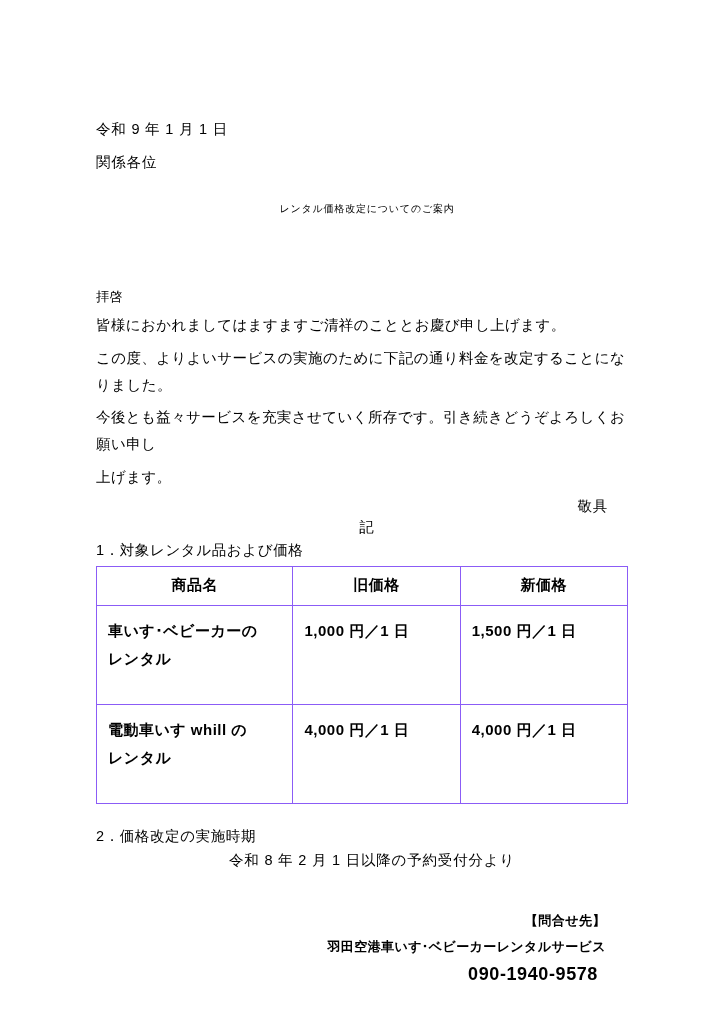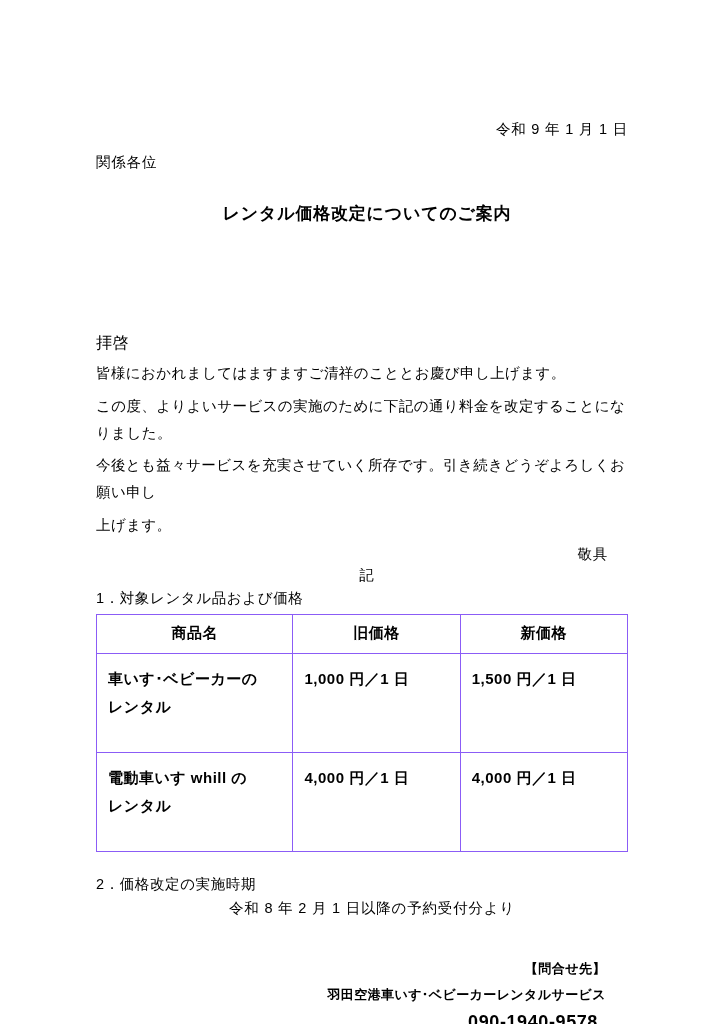--- a/index.html
+++ b/index.html
@@ -16,42 +16,40 @@
     overflow: hidden;
   }
   .page {
     position: relative;
     width: 724px;
     height: 1024px;
     box-sizing: border-box;
     padding: 0 96px;
   }
   .date-line {
-    text-align: right;
     font-size: 14.5px;
     letter-spacing: 0.8px;
     margin-top: 120px;
   }
   .addressee {
     font-size: 14.5px;
     letter-spacing: 0.8px;
     margin-top: 14px;
   }
   .doc-title {
     text-align: center;
-    font-size: 17px;
+    font-size: 10px;
     letter-spacing: 0.8px;
     margin-top: 30px;
     padding-left: 10px;
-    font-weight: bold;
   }
   .salutation {
-    font-size: 16px;
-    letter-spacing: 0.6px;
-    margin-top: 108px;
+    font-size: 13px;
+    letter-spacing: 0.6px;
+    margin-top: 72px;
     font-family: Liberation Serif, serif;
   }
   .body-para {
     font-size: 14.5px;
     letter-spacing: 0.4px;
     line-height: 1.85;
     margin-top: 6px;
   }
   .closing {
     text-align: right;

